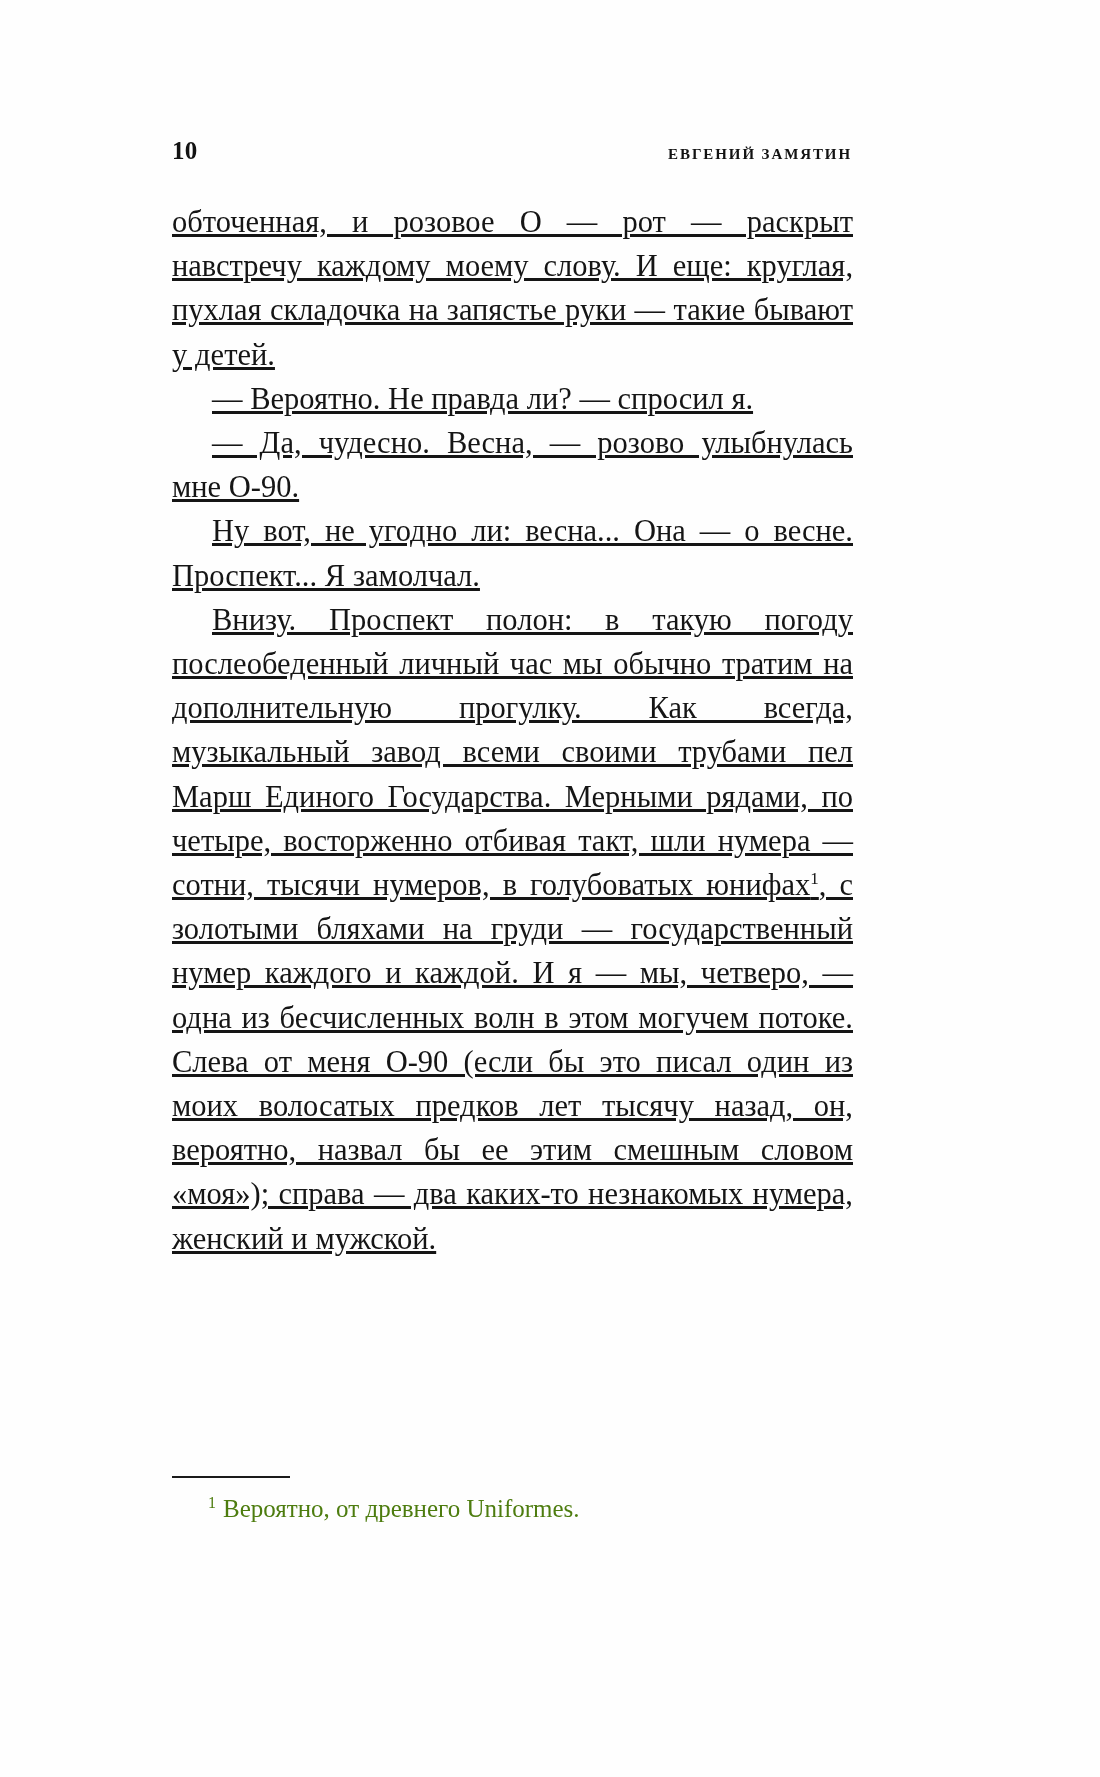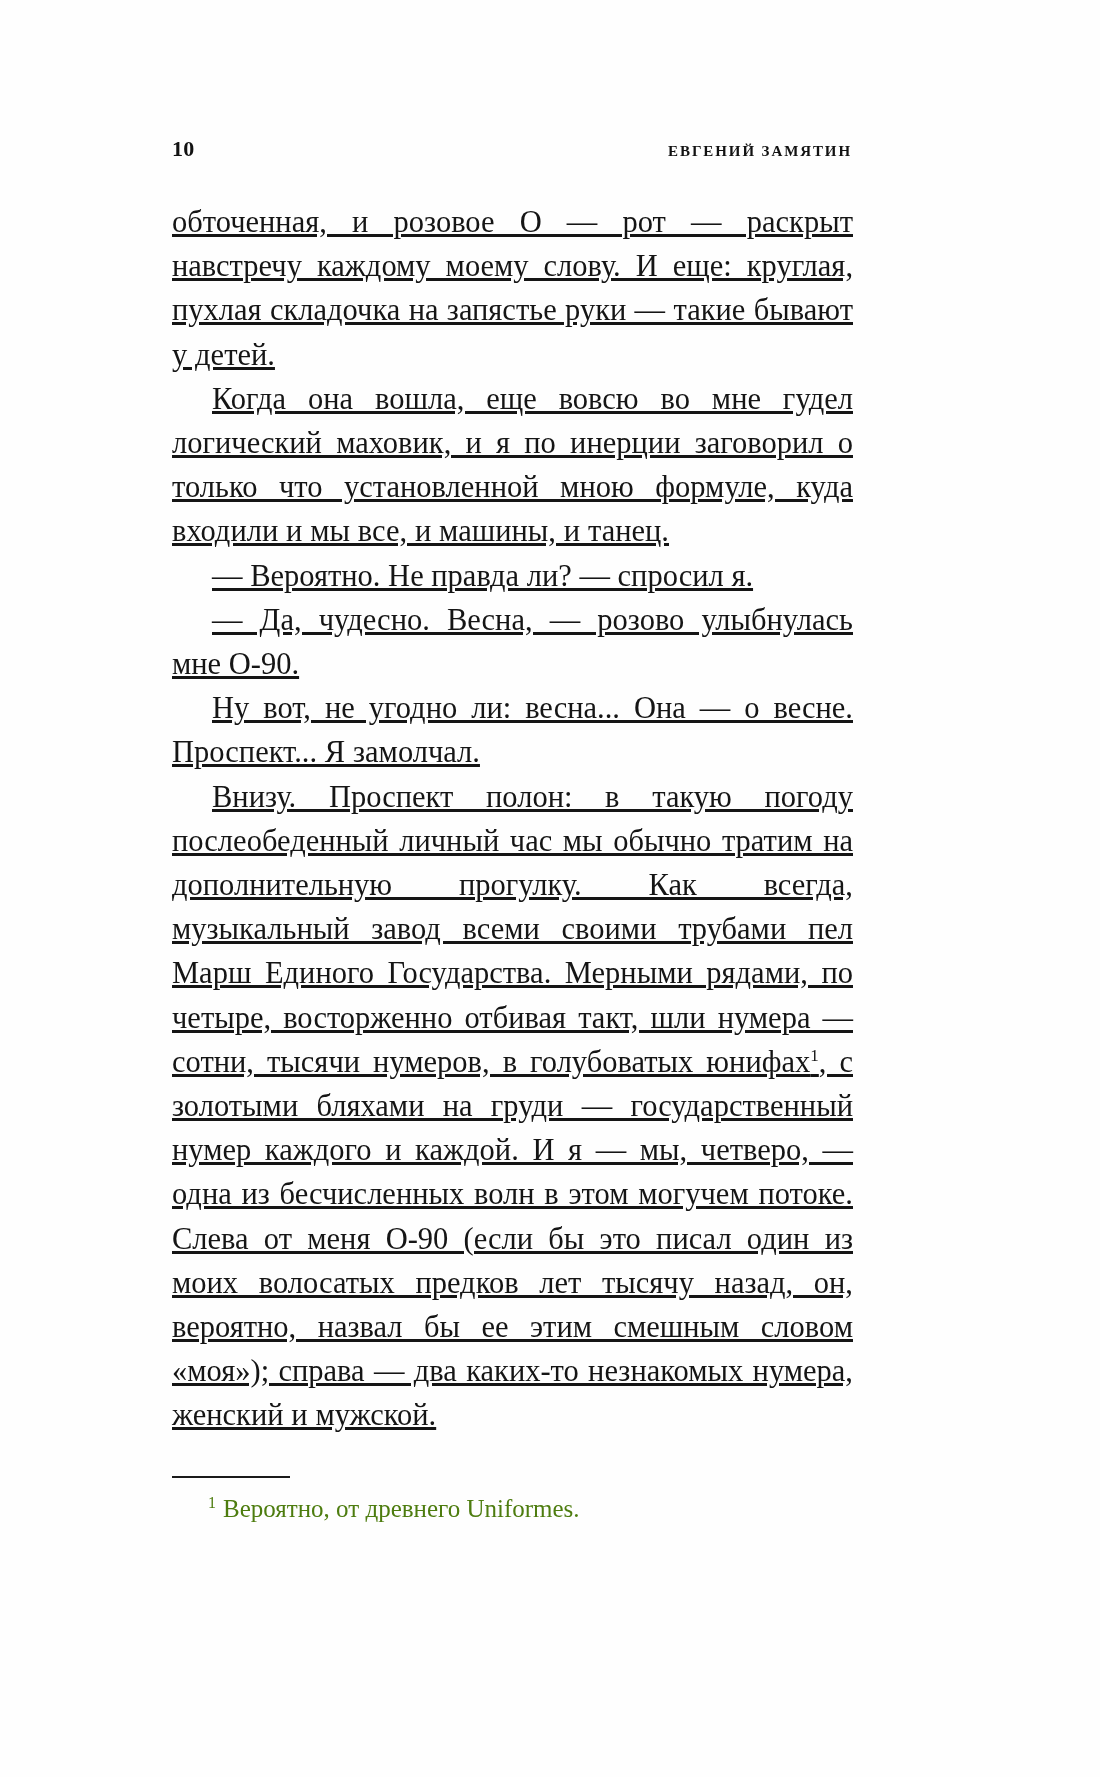--- a/index.html
+++ b/index.html
@@ -28,21 +28,21 @@
     position: absolute;
     left: 172px;
     top: 138px;
     width: 680px;
     display: flex;
     align-items: baseline;
     justify-content: space-between;
   }
   .folio {
     font-family: "Liberation Serif", "DejaVu Serif", serif;
-    font-size: 22px;
+    font-size: 25px;
     font-weight: 700;
     letter-spacing: 0.3px;
     color: #121212;
     line-height: 1;
   }
   .head-title {
     font-family: "Liberation Serif", "DejaVu Serif", serif;
     font-size: 15px;
     font-weight: 700;
     letter-spacing: 1.9px;
@@ -125,21 +125,20 @@
 
   <div class="running-head">
     <div class="folio">10</div>
     <div class="head-title">ЕВГЕНИЙ ЗАМЯТИН</div>
   </div>
 
   <div class="textblock">
 
     <p class="para">обточенная, и розовое О — рот — раскрыт навстречу каждому моему слову. И еще: круглая, пухлая складочка на запястье руки — такие бывают у детей.</p>
 
-    <p class="para indent">Когда она вошла, еще вовсю во мне гудел логический маховик, и я по инерции заговорил о только что установленной мною формуле, куда входили и мы все, и машины, и танец.</p>
 
     <p class="dialogue flush">— Вероятно. Не правда ли? — спросил я.</p>
 
     <p class="dialogue">— Да, чудесно. Весна, — розово улыбнулась мне О-90.</p>
 
     <p class="para indent">Ну вот, не угодно ли: весна... Она — о весне. Проспект... Я замолчал.</p>
 
     <p class="para indent"><span>Внизу. Проспект полон: в такую погоду послеобеденный личный час мы обычно тратим на дополнительную прогулку. Как всегда, музыкальный завод всеми своими трубами пел Марш Единого Государства. Мерными рядами, по четыре, восторженно отбивая такт, шли нумера — сотни, тысячи нумеров, в голубоватых юнифах</span><sup class="ref">1</sup><span>, с золотыми бляхами на груди — государственный нумер каждого и каждой. И я — мы, четверо, — одна из бесчисленных волн в этом могучем потоке. Слева от меня О-90 (если бы это писал один из моих волосатых предков лет тысячу назад, он, вероятно, назвал бы ее этим смешным словом «моя»); справа — два каких-то незнакомых нумера, женский и мужской.</span></p>
 
   </div>

